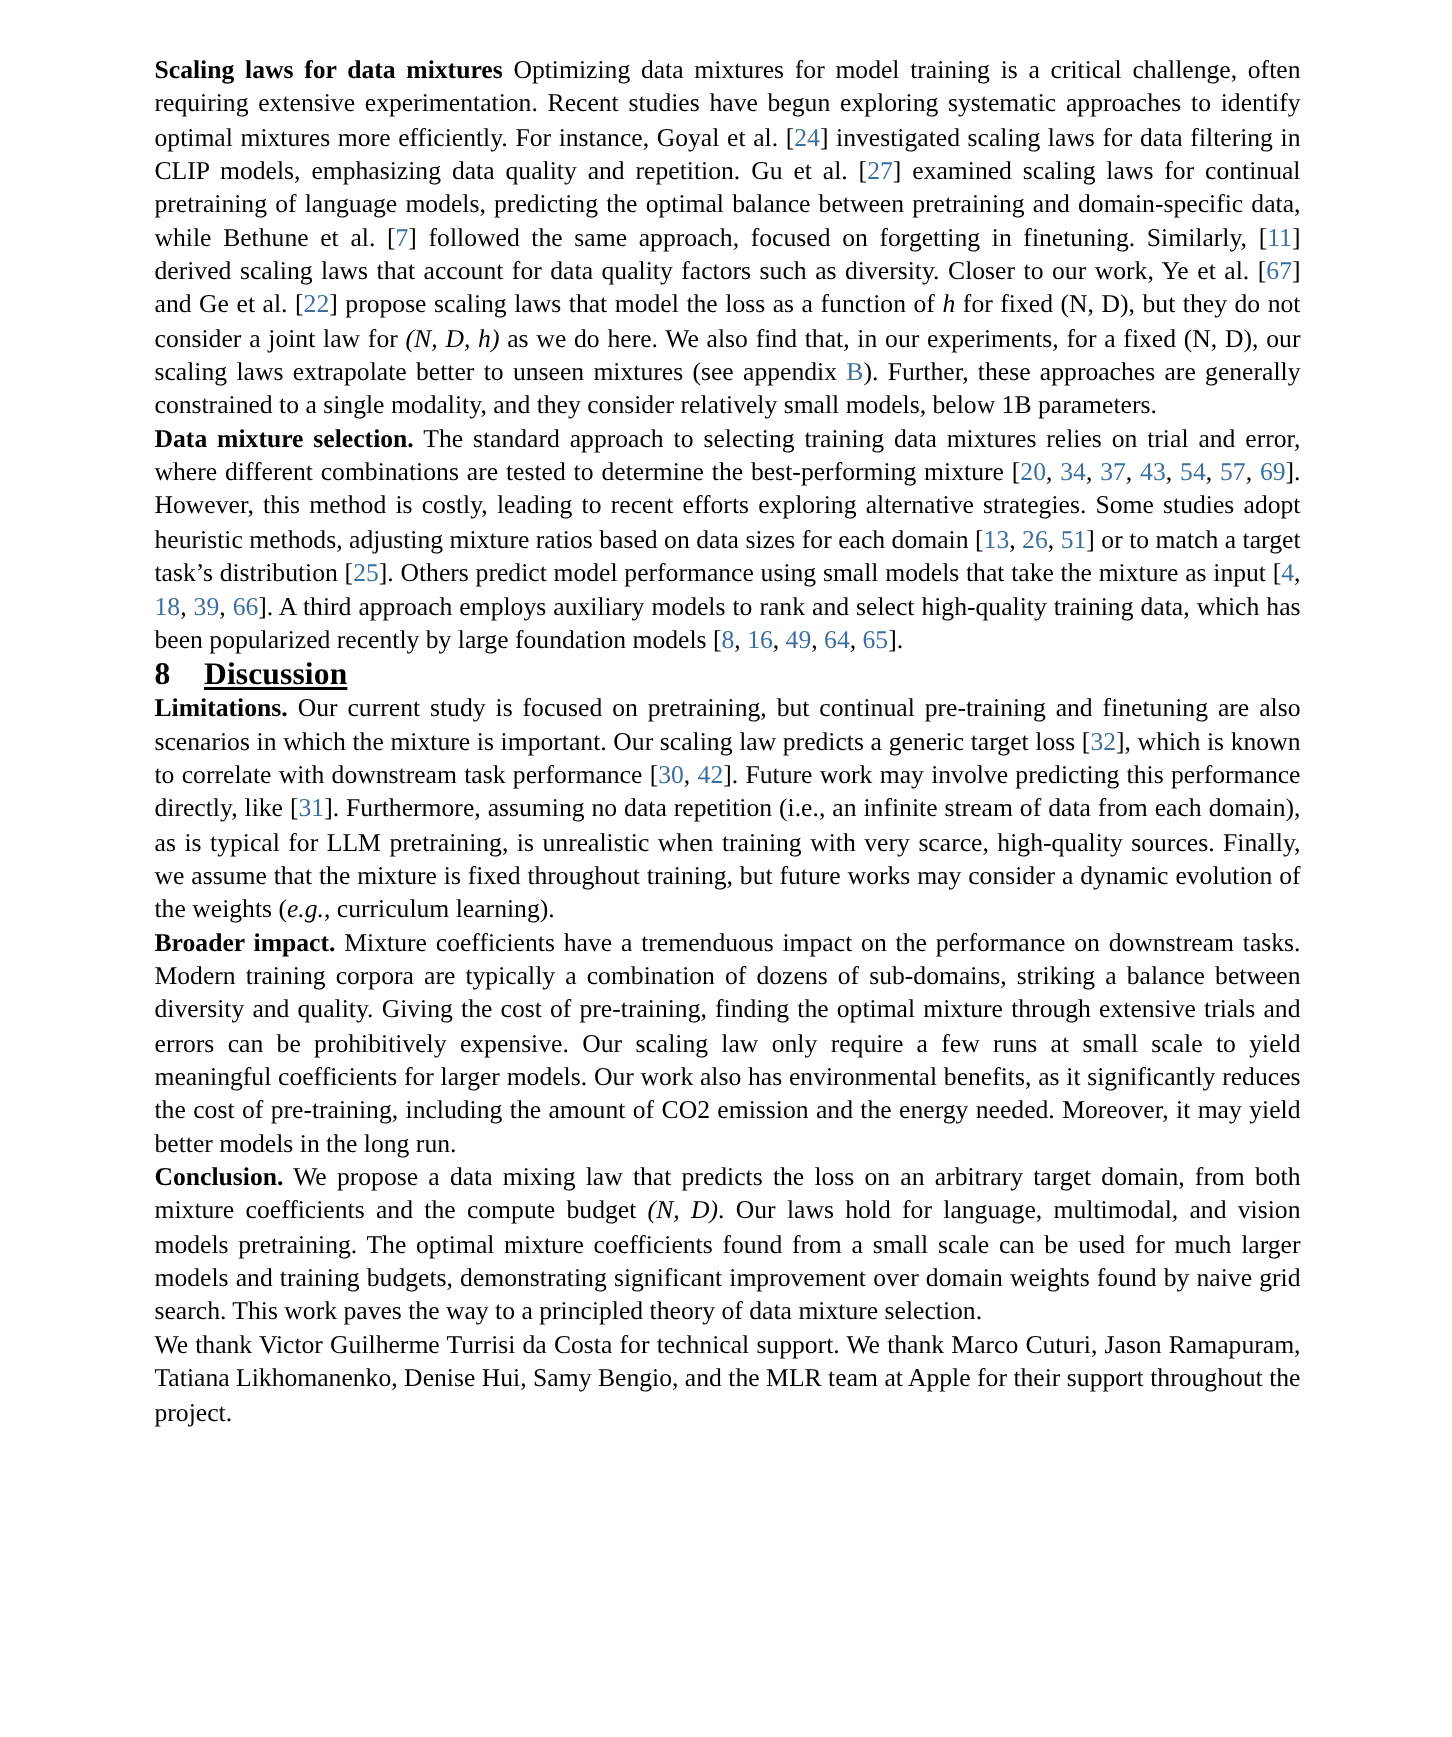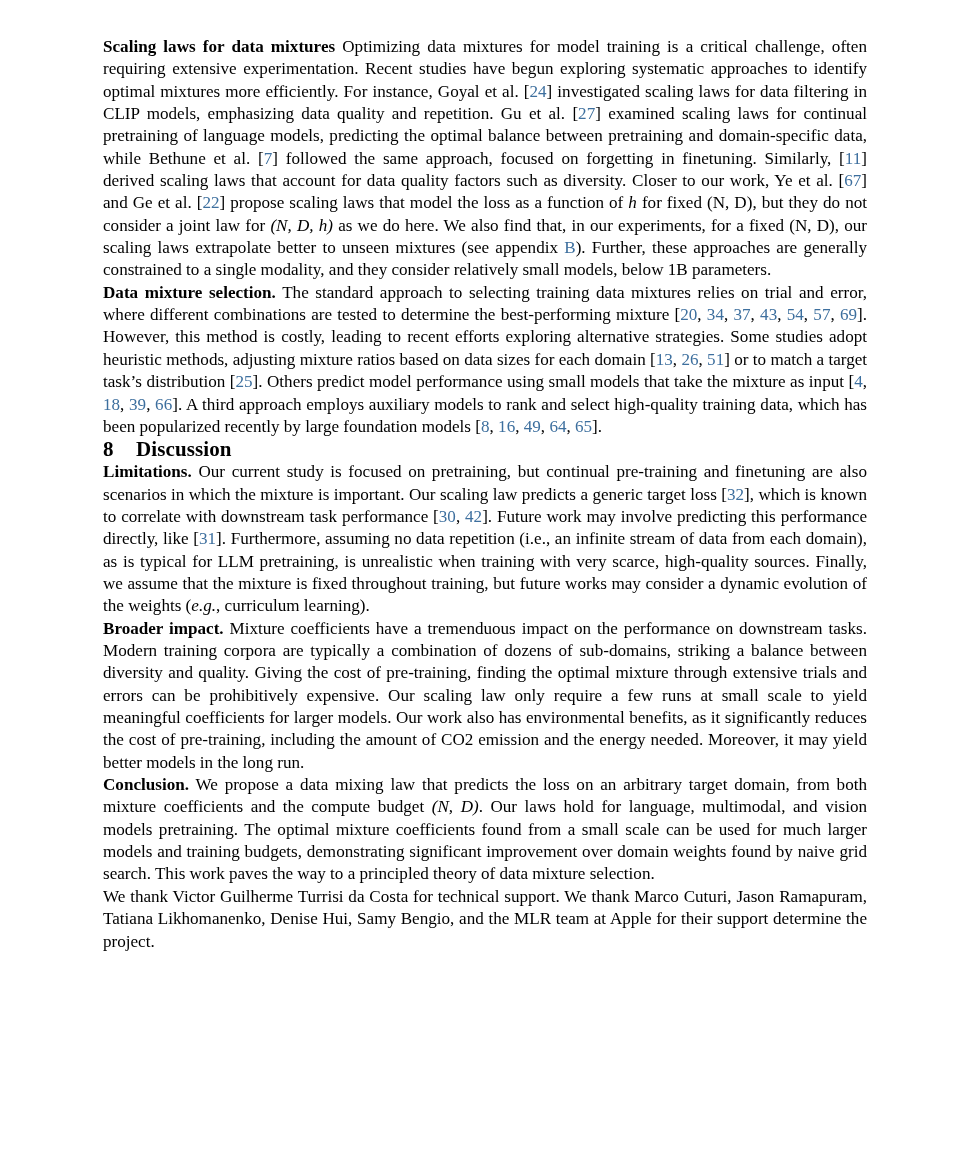--- a/index.html
+++ b/index.html
@@ -42,21 +42,21 @@
   .cite       { color: #3d6f9e; }
   .mathit     { font-style: italic; font-family: "Liberation Serif", "DejaVu Serif", serif; }
   h2.section {
     font-size: 21px;
     font-weight: bold;
     margin: 0;
     line-height: 1.1;
     letter-spacing: 0.1px;
   }
   h2.section .num { display: inline-block; min-width: 33px; }
-  .sec-8-wrap  { margin-top: 41px; margin-bottom: 0; }
+  .sec-8-wrap  { margin-top: 41px; margin-bottom: 0; text-decoration: underline; }
   .after-sec-8 { margin-top: 31px; }
   .sec-9-wrap  { margin-top: 46px; }
   .after-sec-9 { margin-top: 30px; }
   .nowrap { white-space: nowrap; }
 </style>
 </head>
 <body>
 
 <div class="page">
   <div class="col">
@@ -67,16 +67,16 @@
 
     <h2 class="section sec-8-wrap"><span class="num">8</span><span>Discussion</span></h2>
 
     <p class="para after-sec-8"><span class="run-in">Limitations.</span><span> Our current study is focused on pretraining, but continual pre-training and finetuning are also scenarios in which the mixture is important. Our scaling law predicts a generic target loss [</span><span class="cite">32</span><span>], which is known to correlate with downstream task performance [</span><span class="cite">30</span><span>, </span><span class="cite">42</span><span>]. Future work may involve predicting this performance directly, like [</span><span class="cite">31</span><span>]. Furthermore, assuming no data repetition (i.e., an infinite stream of data from each domain), as is typical for LLM pretraining, is unrealistic when training with very scarce, high-quality sources. Finally, we assume that the mixture is fixed throughout training, but future works may consider a dynamic evolution of the weights (</span><span class="mathit">e.g.</span><span>, curriculum learning).</span></p>
 
     <p class="para gap-para"><span class="run-in">Broader impact.</span><span> Mixture coefficients have a tremenduous impact on the performance on downstream tasks. Modern training corpora are typically a combination of dozens of sub-domains, striking a balance between diversity and quality. Giving the cost of pre-training, finding the optimal mixture through extensive trials and errors can be prohibitively expensive. Our scaling law only require a few runs at small scale to yield meaningful coefficients for larger models. Our work also has environmental benefits, as it significantly reduces the cost of pre-training, including the amount of CO2 emission and the energy needed. Moreover, it may yield better models in the long run.</span></p>
 
     <p class="para gap-para"><span class="run-in">Conclusion.</span><span> We propose a data mixing law that predicts the loss on an arbitrary target domain, from both mixture coefficients and the compute budget </span><span class="mathit nowrap">(N, D)</span><span>. Our laws hold for language, multimodal, and vision models pretraining. The optimal mixture coefficients found from a small scale can be used for much larger models and training budgets, demonstrating significant improvement over domain weights found by naive grid search. This work paves the way to a principled theory of data mixture selection.</span></p>
 
 
-    <p class="para after-sec-9">We thank Victor Guilherme Turrisi da Costa for technical support. We thank Marco Cuturi, Jason Ramapuram, Tatiana Likhomanenko, Denise Hui, Samy Bengio, and the MLR team at Apple for their support determine the project.</p>
+    <p class="para after-sec-9">We thank Victor Guilherme Turrisi da Costa for technical support. We thank Marco Cuturi, Jason Ramapuram, Tatiana Likhomanenko, Denise Hui, Samy Bengio, and the MLR team at Apple for their support throughout the project.</p>
 
   </div>
 </div>
 
 </body></html>

